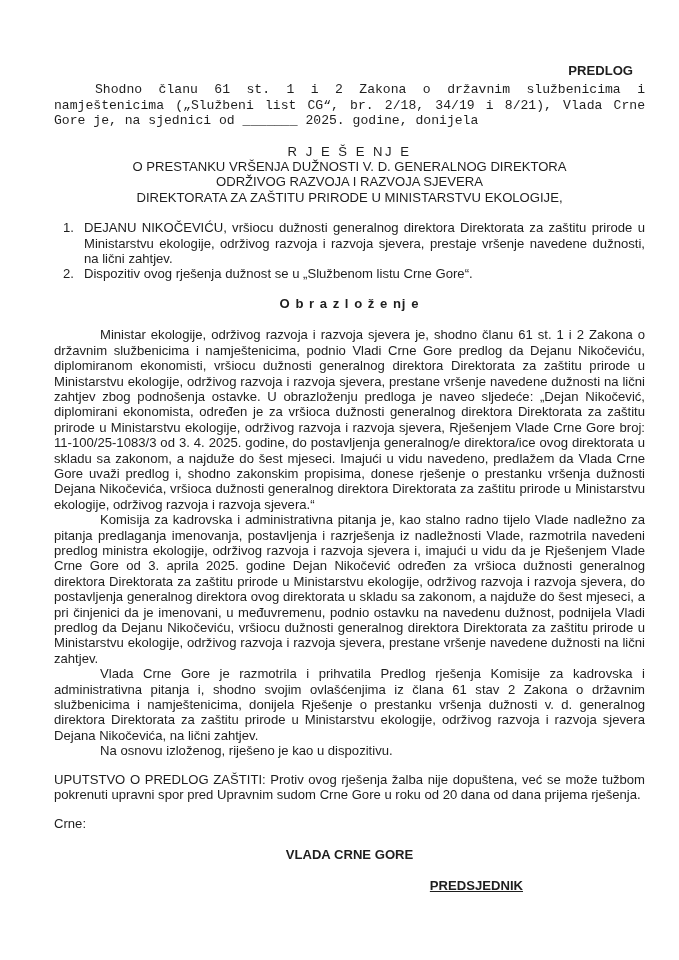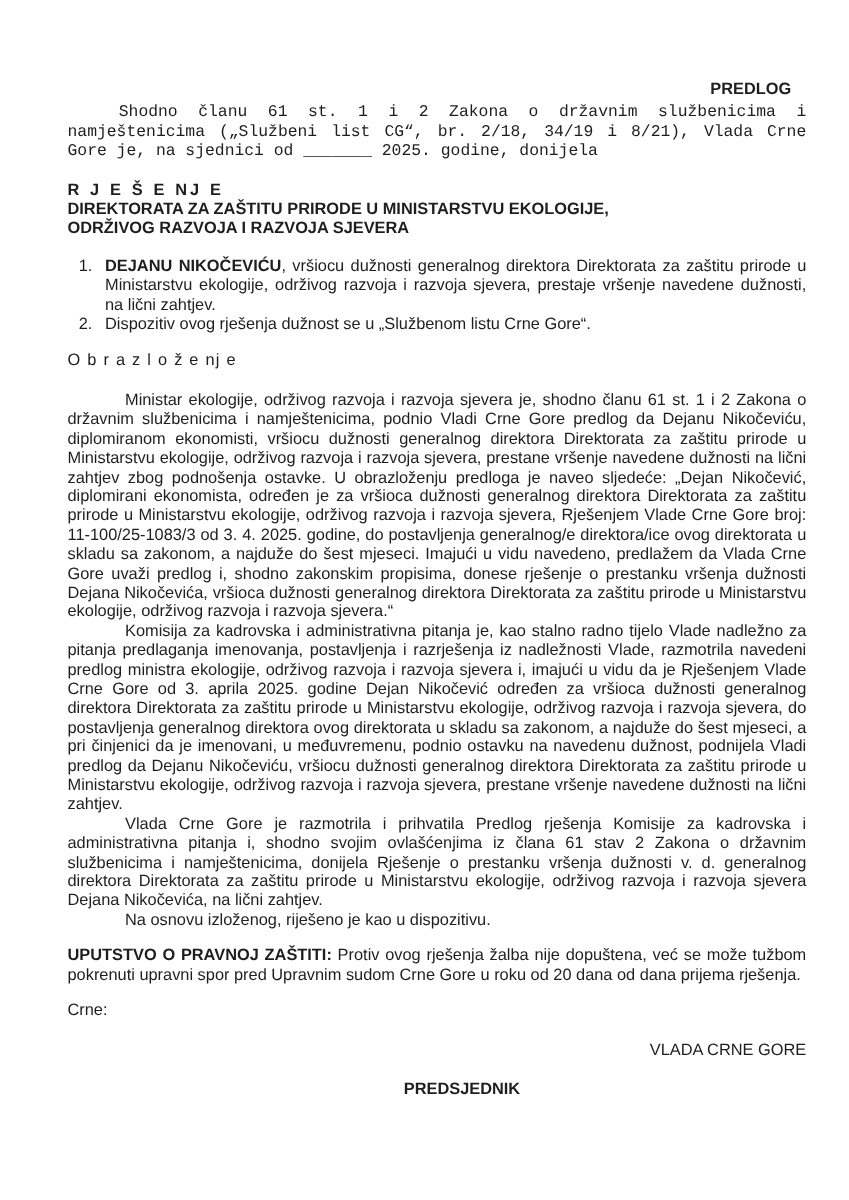--- a/index.html
+++ b/index.html
@@ -22,71 +22,74 @@
     padding-right: 12px;
   }
   .intro {
     margin: 4px 0 0 0;
     text-align: justify;
     text-indent: 41px;
     font-family: Liberation Mono, monospace;
   }
   .title-block {
     margin-top: 15px;
-    font-weight: bold;
+    text-align: center;
+    font-weight: normal;
   }
   .title-line-spaced { letter-spacing: 2.5px; }
   .list { margin-top: 15px; }
   .list-item { display: flex; }
   .list-item .num { flex: none; width: 21px; margin-left: 9px; }
   .list-item .item-text { flex: 1; text-align: justify; }
-  .bold { font-weight: bold; }
+  .bold { font-weight: normal; }
   .section-heading {
     margin-top: 14px;
-    text-align: left;
-    font-weight: normal;
+    text-align: center;
+    font-weight: bold;
     letter-spacing: 1px;
   }
   .body-paras { margin-top: 16px; }
   .body-paras p {
     margin: 0;
     text-align: justify;
     text-indent: 46px;
   }
   .uputstvo {
     margin-top: 13px;
     text-align: justify;
   }
   .broj-block { margin-top: 12px; }
   .gov-line {
     margin-top: 16px;
-    text-align: right;
-    font-weight: normal;
+    text-align: center;
+    font-weight: bold;
   }
   .sig-block {
     margin-top: 16px;
     margin-left: 269px;
     width: 200px;
-    text-align: left;
+    text-align: right;
+    text-decoration: underline;
   }
   .sig-title { font-weight: bold; }
 </style>
 </head>
 <body>
 
 <div class="page">
 
   <div class="predlog">PREDLOG</div>
 
   <p class="intro">Shodno članu 61 st. 1 i 2 Zakona o državnim službenicima i namještenicima („Službeni list CG“, br. 2/18, 34/19 i 8/21), Vlada Crne Gore je, na sjednici od _______ 2025. godine, donijela</p>
 
   <div class="title-block">
     <div class="title-line-spaced">R J E Š E NJ E</div>
+    <div>O PRESTANKU VRŠENJA DUŽNOSTI V. D. GENERALNOG DIREKTORA</div>
+    <div>ODRŽIVOG RAZVOJA I RAZVOJA SJEVERA</div>
     <div>DIREKTORATA ZA ZAŠTITU PRIRODE U MINISTARSTVU EKOLOGIJE,</div>
-    <div>ODRŽIVOG RAZVOJA I RAZVOJA SJEVERA</div>
   </div>
 
   <div class="list">
     <div class="list-item">
       <span class="num">1.</span>
       <span class="item-text"><span class="bold">DEJANU NIKOČEVIĆU</span><span>, vršiocu dužnosti generalnog direktora Direktorata za zaštitu prirode u Ministarstvu ekologije, održivog razvoja i razvoja sjevera, prestaje vršenje navedene dužnosti, na lični zahtjev.</span></span>
     </div>
     <div class="list-item">
       <span class="num">2.</span>
       <span class="item-text"><span class="bold"></span><span>Dispozitiv ovog rješenja dužnost se u „Službenom listu Crne Gore“.</span></span>
@@ -95,21 +98,21 @@
 
   <div class="section-heading">O b r a z l o ž e nj e</div>
 
   <div class="body-paras">
     <p>Ministar ekologije, održivog razvoja i razvoja sjevera je, shodno članu 61 st. 1 i 2 Zakona o državnim službenicima i namještenicima, podnio Vladi Crne Gore predlog da Dejanu Nikočeviću, diplomiranom ekonomisti, vršiocu dužnosti generalnog direktora Direktorata za zaštitu prirode u Ministarstvu ekologije, održivog razvoja i razvoja sjevera, prestane vršenje navedene dužnosti na lični zahtjev zbog podnošenja ostavke. U obrazloženju predloga je naveo sljedeće: „Dejan Nikočević, diplomirani ekonomista, određen je za vršioca dužnosti generalnog direktora Direktorata za zaštitu prirode u Ministarstvu ekologije, održivog razvoja i razvoja sjevera, Rješenjem Vlade Crne Gore broj: 11-100/25-1083/3 od 3. 4. 2025. godine, do postavljenja generalnog/e direktora/ice ovog direktorata u skladu sa zakonom, a najduže do šest mjeseci. Imajući u vidu navedeno, predlažem da Vlada Crne Gore uvaži predlog i, shodno zakonskim propisima, donese rješenje o prestanku vršenja dužnosti Dejana Nikočevića, vršioca dužnosti generalnog direktora Direktorata za zaštitu prirode u Ministarstvu ekologije, održivog razvoja i razvoja sjevera.“</p>
     <p>Komisija za kadrovska i administrativna pitanja je, kao stalno radno tijelo Vlade nadležno za pitanja predlaganja imenovanja, postavljenja i razrješenja iz nadležnosti Vlade, razmotrila navedeni predlog ministra ekologije, održivog razvoja i razvoja sjevera i, imajući u vidu da je Rješenjem Vlade Crne Gore od 3. aprila 2025. godine Dejan Nikočević određen za vršioca dužnosti generalnog direktora Direktorata za zaštitu prirode u Ministarstvu ekologije, održivog razvoja i razvoja sjevera, do postavljenja generalnog direktora ovog direktorata u skladu sa zakonom, a najduže do šest mjeseci, a pri činjenici da je imenovani, u međuvremenu, podnio ostavku na navedenu dužnost, podnijela Vladi predlog da Dejanu Nikočeviću, vršiocu dužnosti generalnog direktora Direktorata za zaštitu prirode u Ministarstvu ekologije, održivog razvoja i razvoja sjevera, prestane vršenje navedene dužnosti na lični zahtjev.</p>
     <p>Vlada Crne Gore je razmotrila i prihvatila Predlog rješenja Komisije za kadrovska i administrativna pitanja i, shodno svojim ovlašćenjima iz člana 61 stav 2 Zakona o državnim službenicima i namještenicima, donijela Rješenje o prestanku vršenja dužnosti v. d. generalnog direktora Direktorata za zaštitu prirode u Ministarstvu ekologije, održivog razvoja i razvoja sjevera Dejana Nikočevića, na lični zahtjev.</p>
     <p>Na osnovu izloženog, riješeno je kao u dispozitivu.</p>
   </div>
 
-  <p class="uputstvo"><span class="bold">UPUTSTVO O PRAVNOJ ZAŠTITI:</span><span> Protiv ovog rješenja žalba nije dopuštena, već se može tužbom pokrenuti upravni spor pred Upravnim sudom Crne Gore u roku od 20 dana od dana prijema rješenja.</span></p>
+  <p class="uputstvo"><span class="bold">UPUTSTVO O PREDLOG ZAŠTITI:</span><span> Protiv ovog rješenja žalba nije dopuštena, već se može tužbom pokrenuti upravni spor pred Upravnim sudom Crne Gore u roku od 20 dana od dana prijema rješenja.</span></p>
 
   <div class="broj-block">
     <div>Crne:</div>
   </div>
 
   <div class="gov-line">VLADA CRNE GORE</div>
 
   <div class="sig-block">
     <div class="sig-title">PREDSJEDNIK</div>
   </div>

